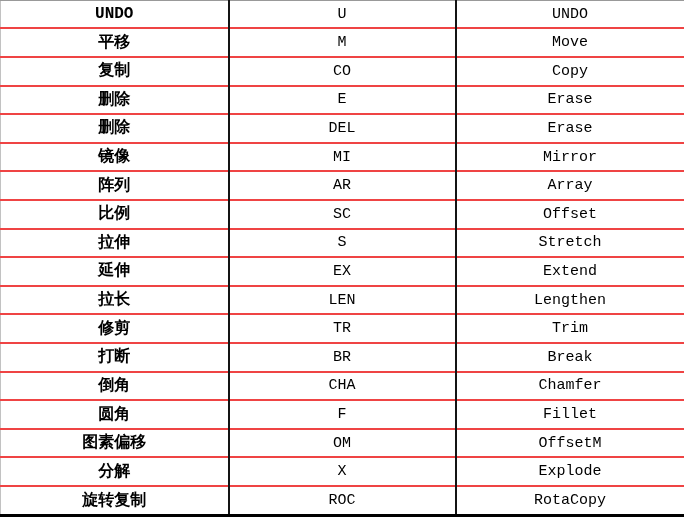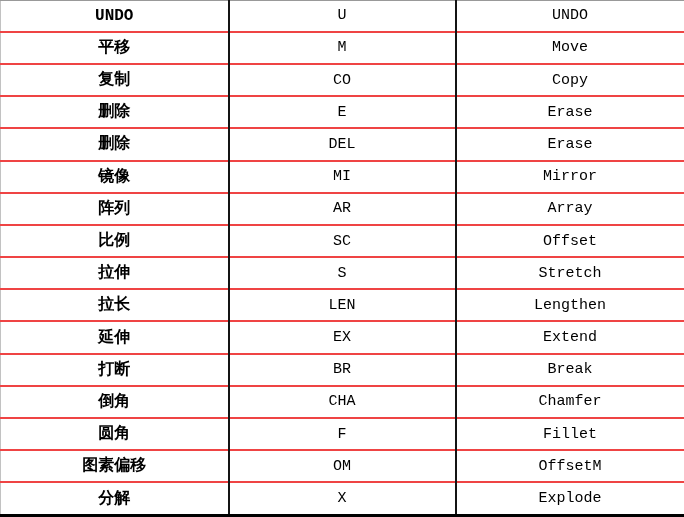--- a/index.html
+++ b/index.html
@@ -96,28 +96,33 @@
         <td class="cn">比例</td>
         <td>SC</td>
         <td>Offset</td>
       </tr>
       <tr>
         <td class="cn">拉伸</td>
         <td>S</td>
         <td>Stretch</td>
       </tr>
       <tr>
+        <td class="cn">延伸</td>
+        <td>EX</td>
+        <td>Extend</td>
+      </tr>
+      <tr>
         <td class="cn">拉长</td>
         <td>LEN</td>
         <td>Lengthen</td>
       </tr>
       <tr>
-        <td class="cn">延伸</td>
-        <td>EX</td>
-        <td>Extend</td>
+        <td class="cn">修剪</td>
+        <td>TR</td>
+        <td>Trim</td>
       </tr>
       <tr>
         <td class="cn">打断</td>
         <td>BR</td>
         <td>Break</td>
       </tr>
       <tr>
         <td class="cn">倒角</td>
         <td>CHA</td>
         <td>Chamfer</td>
@@ -130,14 +135,19 @@
       <tr>
         <td class="cn">图素偏移</td>
         <td>OM</td>
         <td>OffsetM</td>
       </tr>
       <tr>
         <td class="cn">分解</td>
         <td>X</td>
         <td>Explode</td>
       </tr>
+      <tr>
+        <td class="cn">旋转复制</td>
+        <td>ROC</td>
+        <td>RotaCopy</td>
+      </tr>
     </tbody>
 </table>
 
 </body></html>

